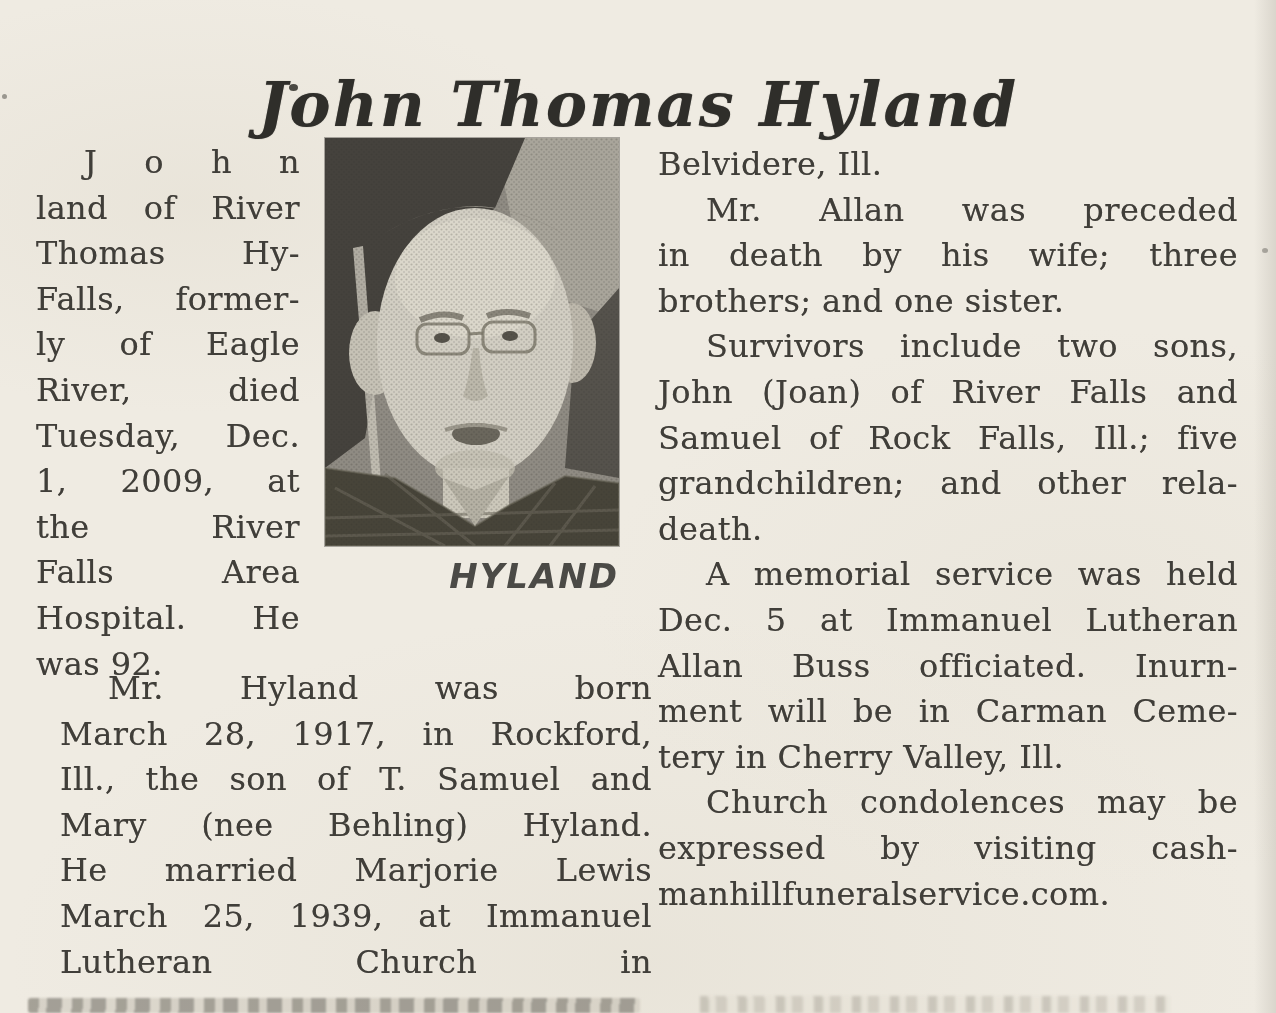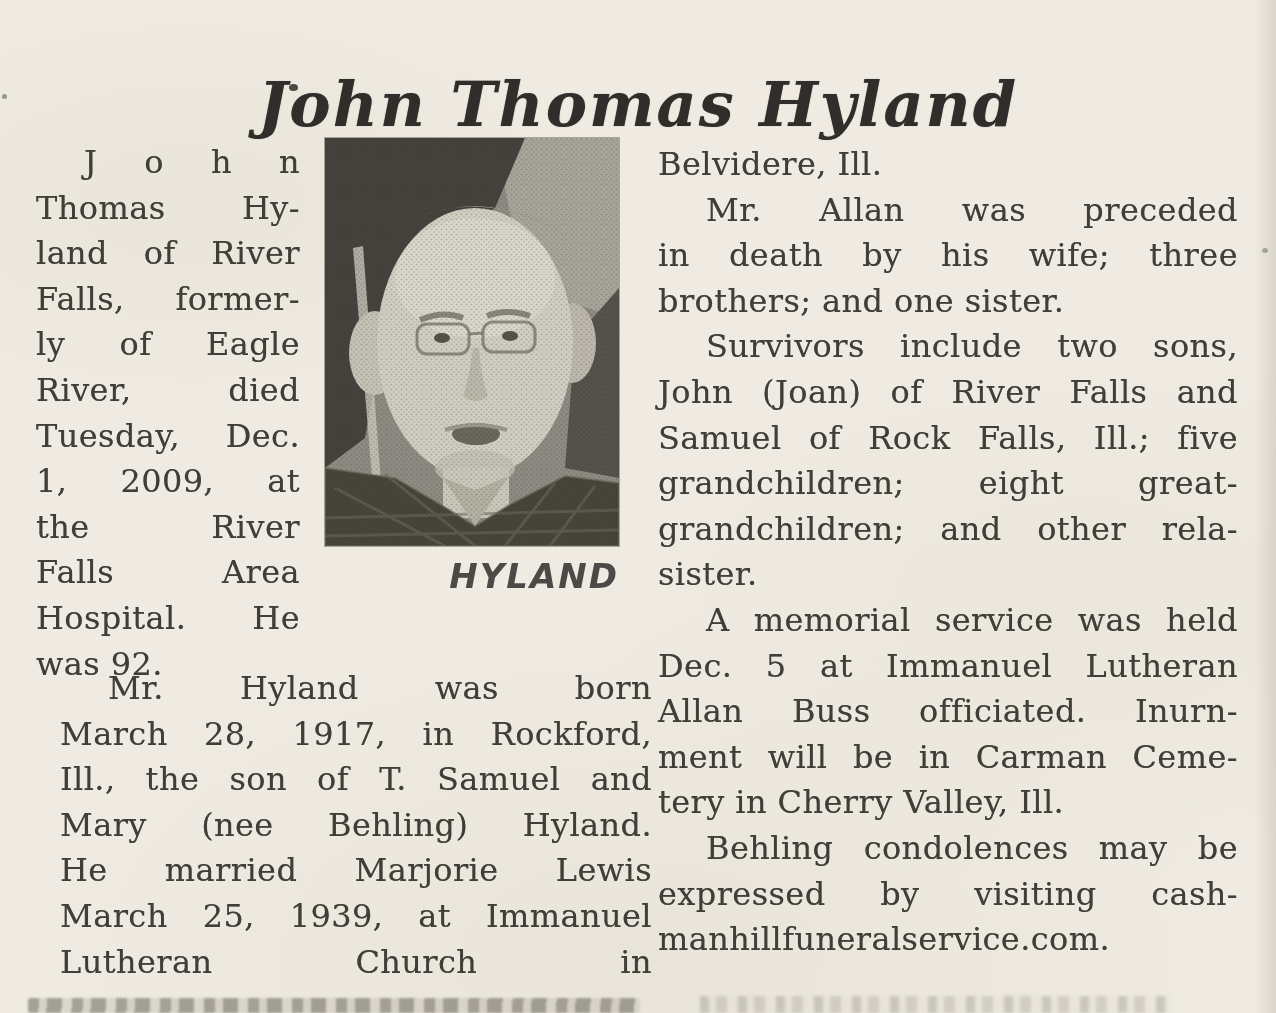--- a/index.html
+++ b/index.html
@@ -54,22 +54,22 @@
 </style>
 </head>
 <body>
 
 <div class="page">
 
   <h1 class="headline">John Thomas Hyland</h1>
 
   <div class="col" id="col-left">
     <div class="tl jl ind">J o h n</div>
+    <div class="tl jl">land of River</div>
     <div class="tl jl">Thomas Hy-</div>
-    <div class="tl jl">land of River</div>
     <div class="tl jl">Falls, former-</div>
     <div class="tl jl">ly of Eagle</div>
     <div class="tl jl">River, died</div>
     <div class="tl jl">Tuesday, Dec.</div>
     <div class="tl jl">1, 2009, at</div>
     <div class="tl jl">the River</div>
     <div class="tl jl">Falls Area</div>
     <div class="tl jl">Hospital. He</div>
     <div class="tl ll">was 92.</div>
   </div>
@@ -151,29 +151,28 @@
   </div>
 
   <div class="col" id="col-right">
     <div class="tl ll">Belvidere, Ill.</div>
     <div class="tl jl ind">Mr. Allan was preceded</div>
     <div class="tl jl">in death by his wife; three</div>
     <div class="tl ll">brothers; and one sister.</div>
     <div class="tl jl ind">Survivors include two sons,</div>
     <div class="tl jl">John (Joan) of River Falls and</div>
     <div class="tl jl">Samuel of Rock Falls, Ill.; five</div>
-    <div class="tl jl">grandchildren; eight great-</div>
     <div class="tl jl">grandchildren; and other rela-</div>
-    <div class="tl ll">sister.</div>
+    <div class="tl ll">death.</div>
     <div class="tl jl ind">A memorial service was held</div>
     <div class="tl jl">Dec. 5 at Immanuel Lutheran</div>
     <div class="tl jl">Allan Buss officiated. Inurn-</div>
     <div class="tl jl">ment will be in Carman Ceme-</div>
     <div class="tl ll">tery in Cherry Valley, Ill.</div>
-    <div class="tl jl ind">Behling condolences may be</div>
+    <div class="tl jl ind">Church condolences may be</div>
     <div class="tl jl">expressed by visiting cash-</div>
     <div class="tl ll">manhillfuneralservice.com.</div>
   </div>
 
   <div class="smudge-bottom-left"></div>
   <div class="ghost-bottom-right"></div>
   <div class="edge-shade-right"></div>
   <div class="speck speck-a"></div>
   <div class="speck speck-b"></div>
   <div class="speck speck-c"></div>

